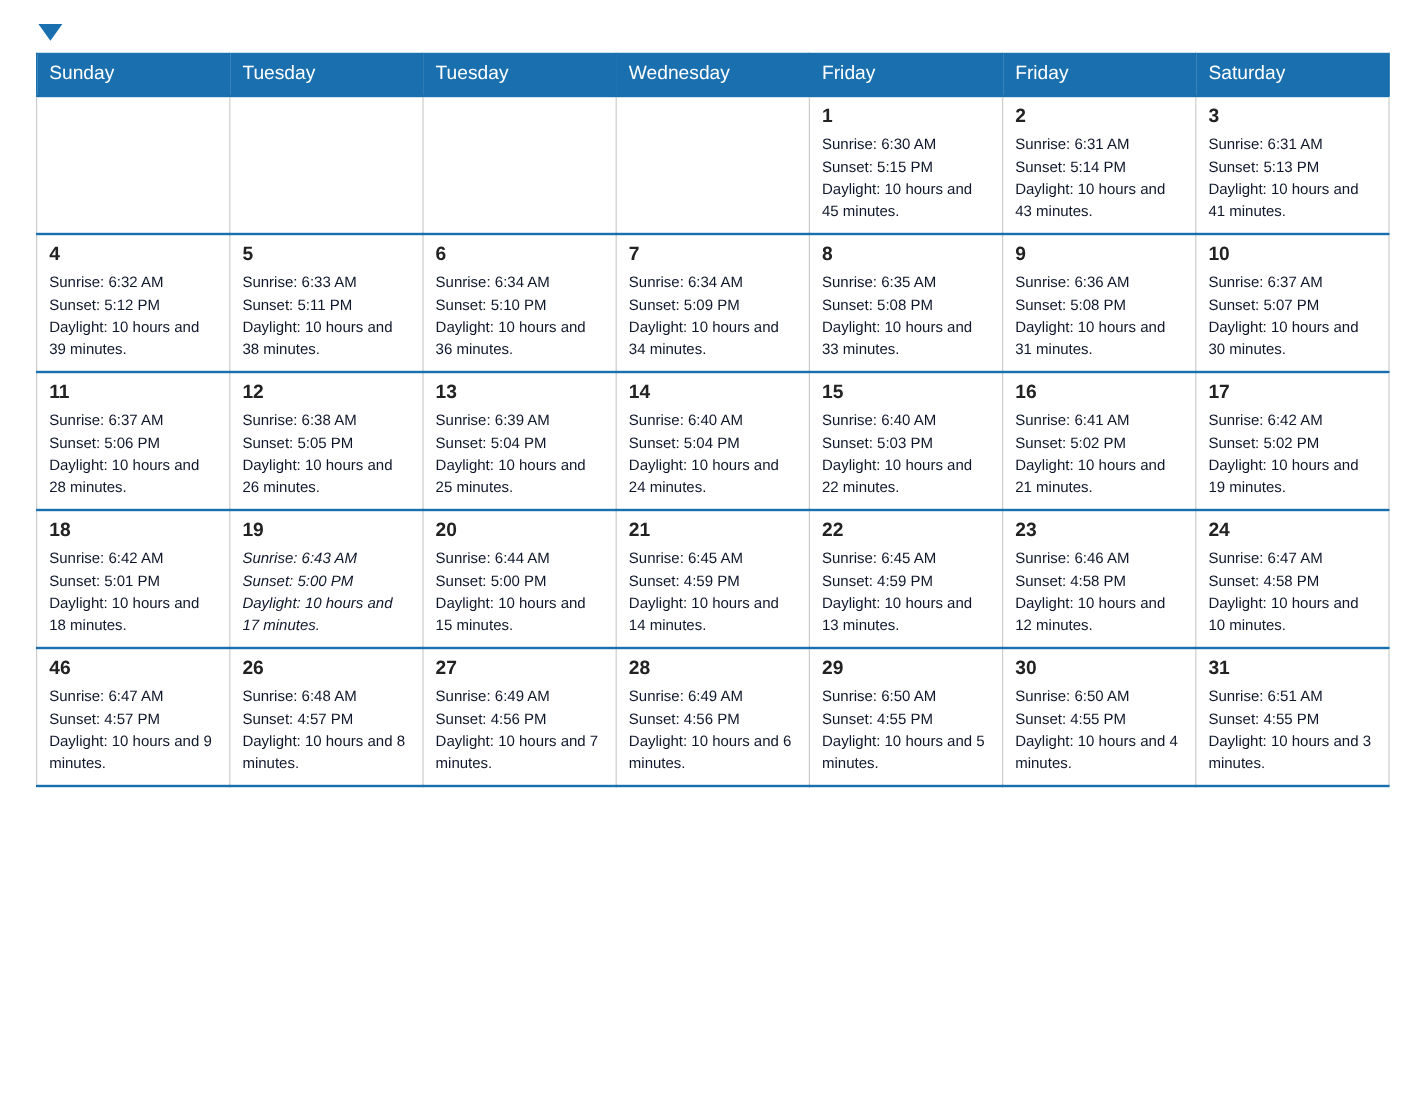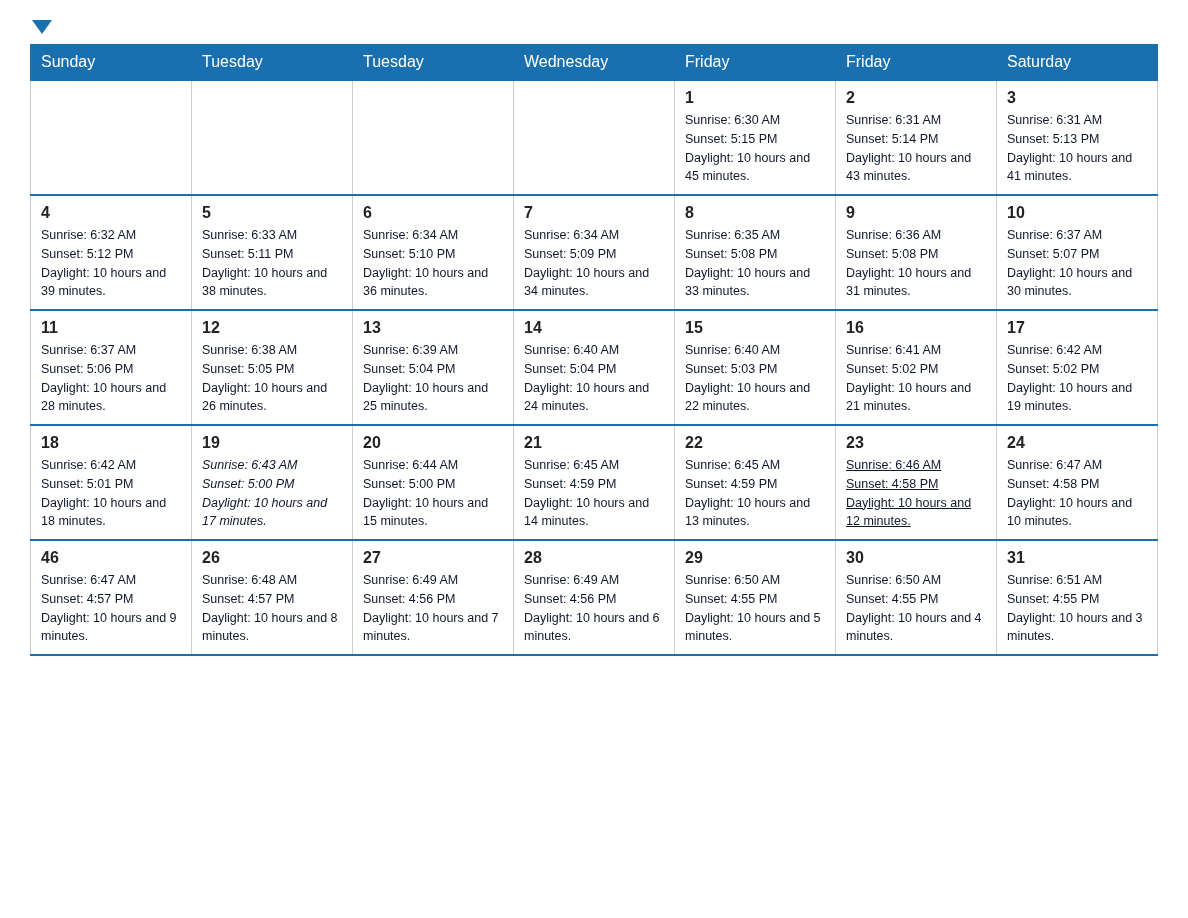--- a/index.html
+++ b/index.html
@@ -272,21 +272,21 @@
 Daylight: 10 hours and 14 minutes.</div>
         </td>
         <td>
           <span class="day-number">22</span>
           <div class="day-info" style="white-space: pre-line;">Sunrise: 6:45 AM
 Sunset: 4:59 PM
 Daylight: 10 hours and 13 minutes.</div>
         </td>
         <td>
           <span class="day-number">23</span>
-          <div class="day-info" style="white-space: pre-line; text-decoration: underline;">Sunrise: 6:46 AM
+          <div class="day-info" style="white-space: pre-line;">Sunrise: 6:46 AM
 Sunset: 4:58 PM
 Daylight: 10 hours and 12 minutes.</div>
         </td>
         <td>
           <span class="day-number">24</span>
           <div class="day-info" style="white-space: pre-line;">Sunrise: 6:47 AM
 Sunset: 4:58 PM
 Daylight: 10 hours and 10 minutes.</div>
         </td>
       </tr>

